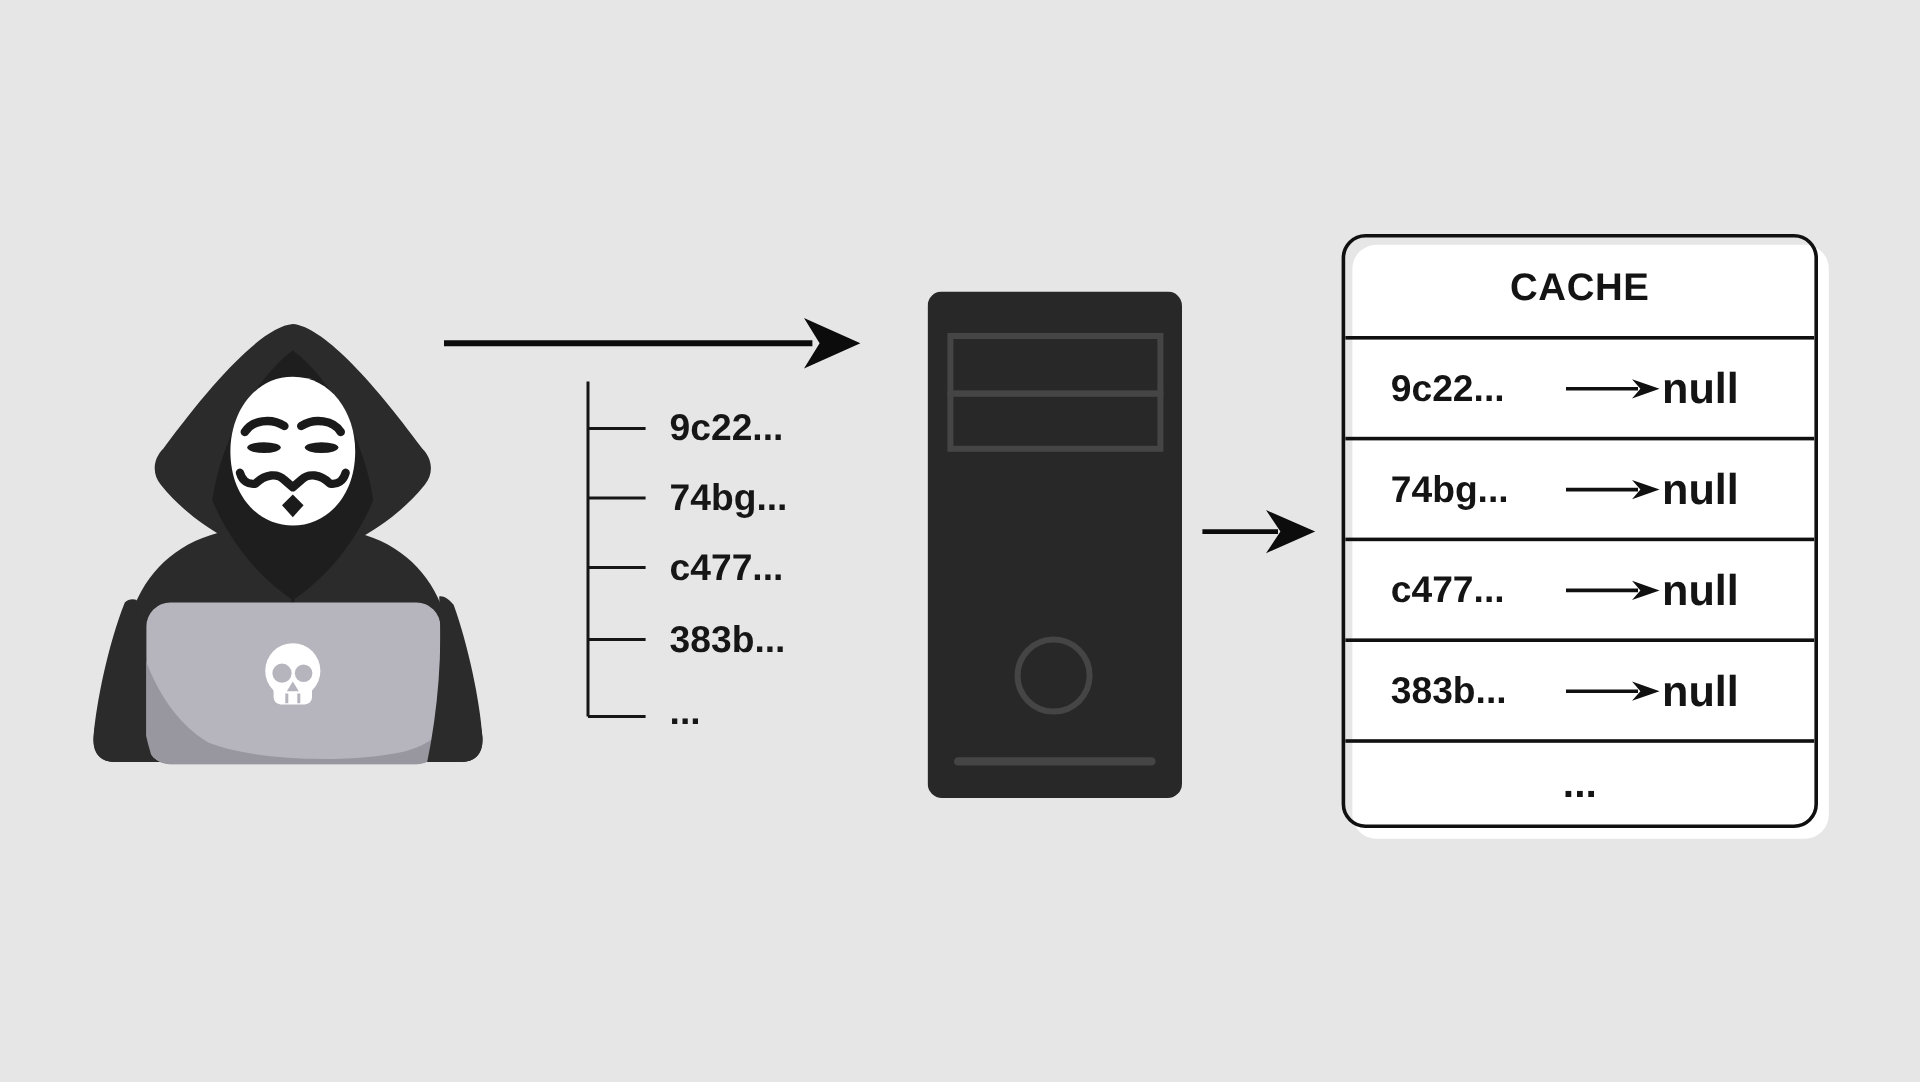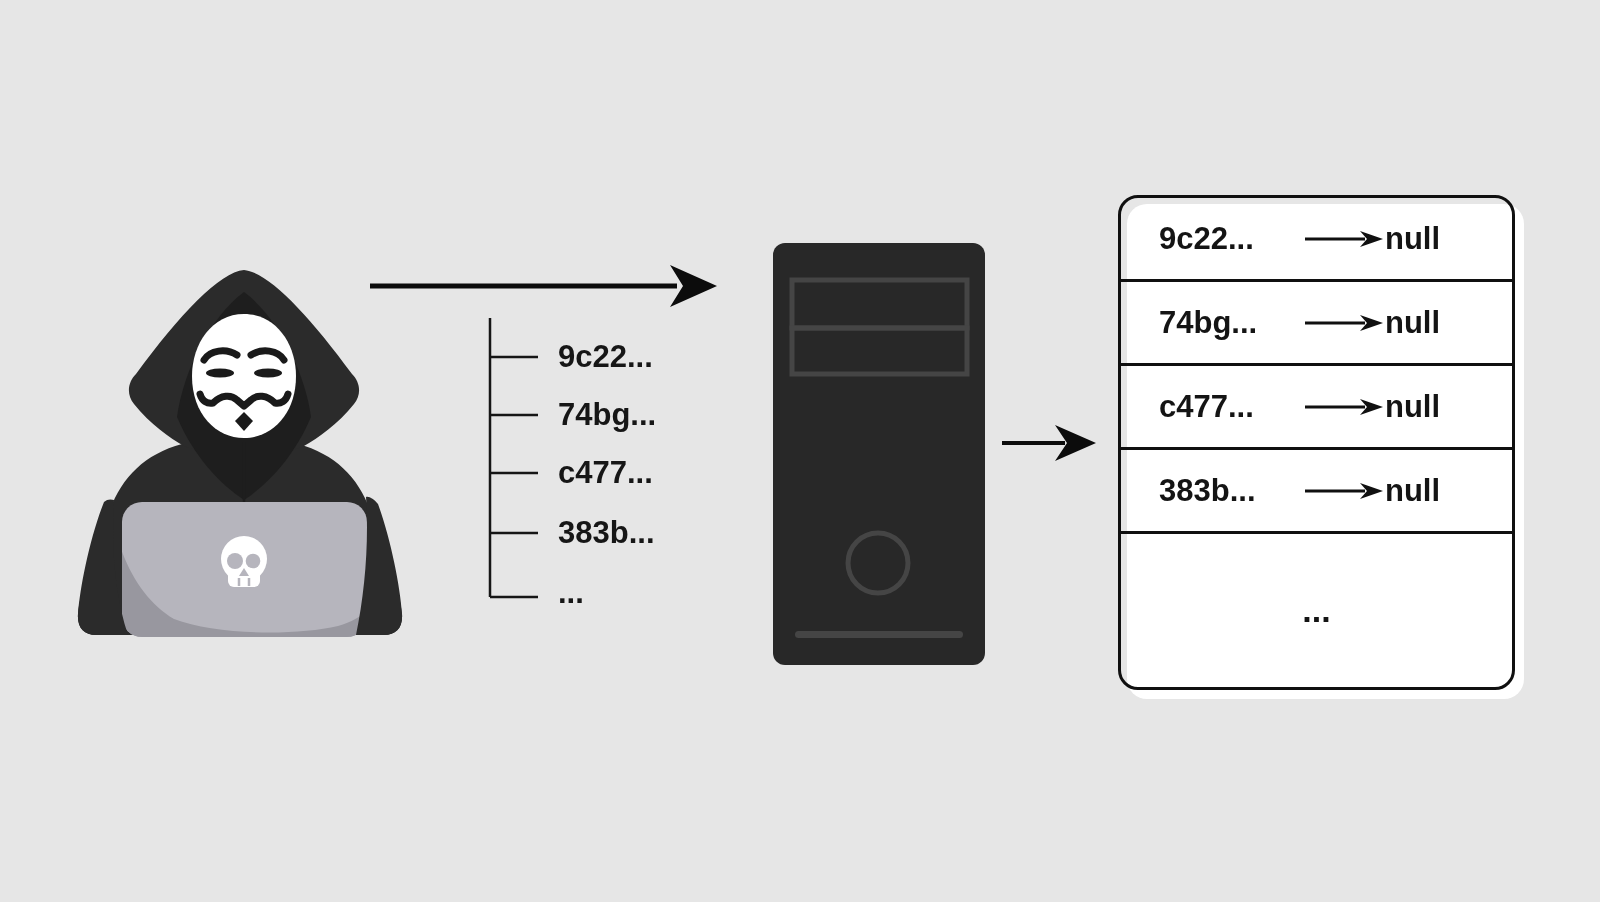--- a/index.html
+++ b/index.html
@@ -47,21 +47,21 @@
     display:flex;align-items:center;
     padding:0 0 0 38px;
   }
   .cache-key{
     width:128px;flex:0 0 auto;
     font-size:31px;font-weight:700;color:#141414;white-space:nowrap;
   }
   .row-arrow{flex:0 0 auto;margin-left:18px;}
   .cache-val{
     margin-left:auto;margin-right:72px;
-    font-size:31px;font-weight:700;color:#141414;
+    font-size:36px;font-weight:700;color:#141414;
   }
   .cache-footer{
     flex:1;display:flex;align-items:center;justify-content:center;
     font-size:34px;font-weight:700;color:#141414;
   }
 </style>
 </head>
 <body>
 
 <div class="canvas">
@@ -134,20 +134,21 @@
   </svg>
 
   <svg class="abs" style="left:995px;top:420px;" width="108" height="46" viewBox="0 0 108 46">
     <line x1="7" y1="23" x2="70" y2="23" stroke="#0c0c0c" stroke-width="4"></line>
     <polygon points="101,23 60,5 72,23 60,41" fill="#0c0c0c"></polygon>
   </svg>
 
   <div class="abs cache-card">
     <div class="cache-shadow"></div>
     <div class="cache-box">
+      <div class="cache-header">CACHE</div>
 
       <div class="cache-row">
         <span class="cache-key">9c22...</span>
         <svg class="row-arrow" width="80" height="22" viewBox="0 0 80 22">
           <line x1="0" y1="11" x2="60" y2="11" stroke="#101010" stroke-width="3"></line>
           <polygon points="78,11 55,3 62,11 55,19" fill="#101010"></polygon>
         </svg>
         <span class="cache-val">null</span>
       </div>
 

